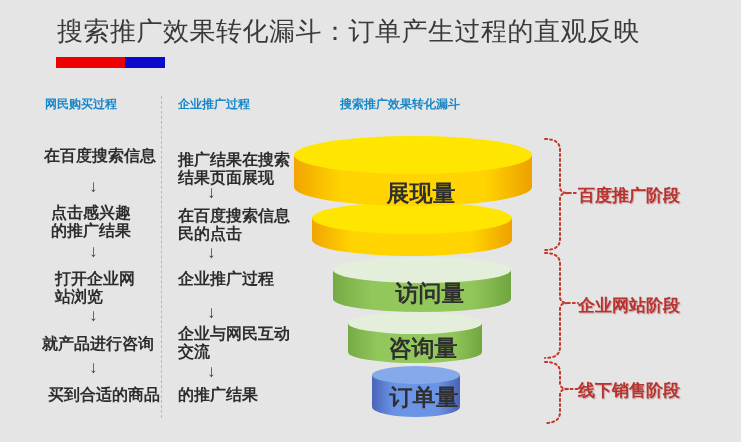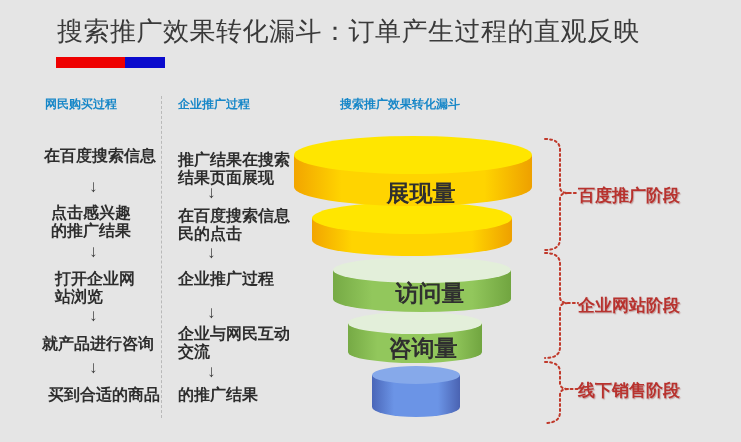--- a/index.html
+++ b/index.html
@@ -110,20 +110,21 @@
     <div class="cyl-label" style="top:21px;">访问量</div>
   </div>
   <div class="cyl cyl-green" style="left:348px;top:312px;width:134px;height:51px;z-index:12;">
     <div class="cyl-top" style="height:22px;"></div>
     <div class="cyl-body" style="top:11px;border-radius:0 0 50% 50% / 0 0 11px 11px;"></div>
     <div class="cyl-label" style="top:21px;">咨询量</div>
   </div>
   <div class="cyl cyl-blue" style="left:372px;top:366px;width:88px;height:51px;z-index:11;">
     <div class="cyl-top" style="height:18px;"></div>
     <div class="cyl-body" style="top:9px;border-radius:0 0 50% 50% / 0 0 10px 10px;"></div>
+    <div class="cyl-label" style="top:16px;">订单量</div>
   </div>
 
   <svg class="braces" width="50" height="300" viewBox="0 0 50 300">
     <g fill="none" stroke="#c0392b" stroke-width="2" stroke-dasharray="2 3" stroke-linecap="round">
       <path d="M7 7 Q22 7 22 18 L22 55 Q22 61 30 61 L40 61 M30 61 Q22 61 22 67 L22 107 Q22 118 7 118"></path>
       <path d="M7 121 Q22 121 22 132 L22 165 Q22 171 30 171 L40 171 M30 171 Q22 171 22 177 L22 215 Q22 226 7 226"></path>
       <path d="M7 230 Q22 230 22 240 L22 251 Q22 257 30 257 L40 257 M30 257 Q22 257 22 263 L22 280 Q22 291 7 291"></path>
     </g>
   </svg>
 

